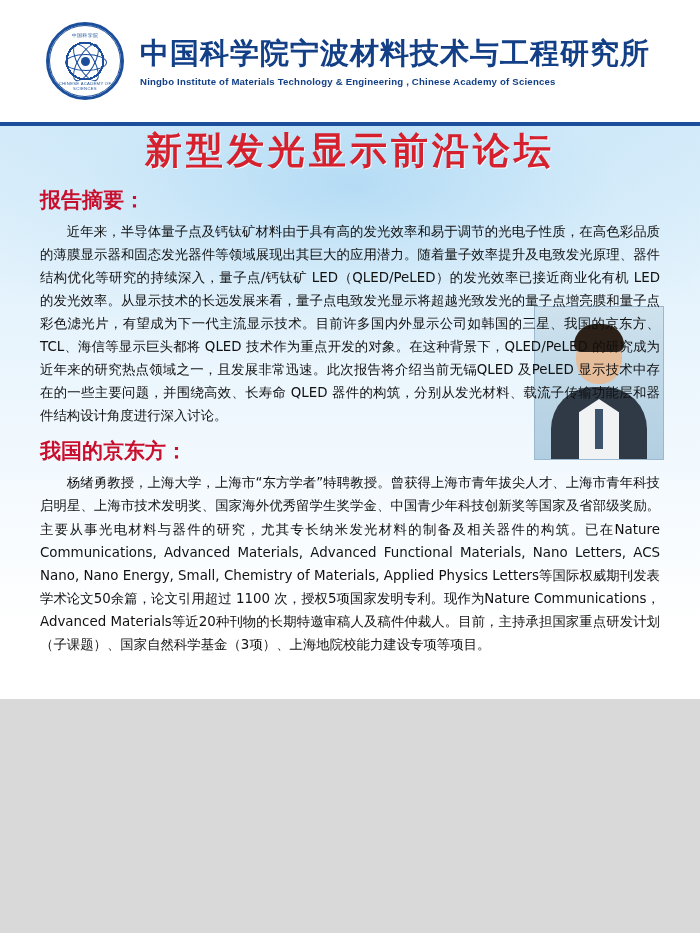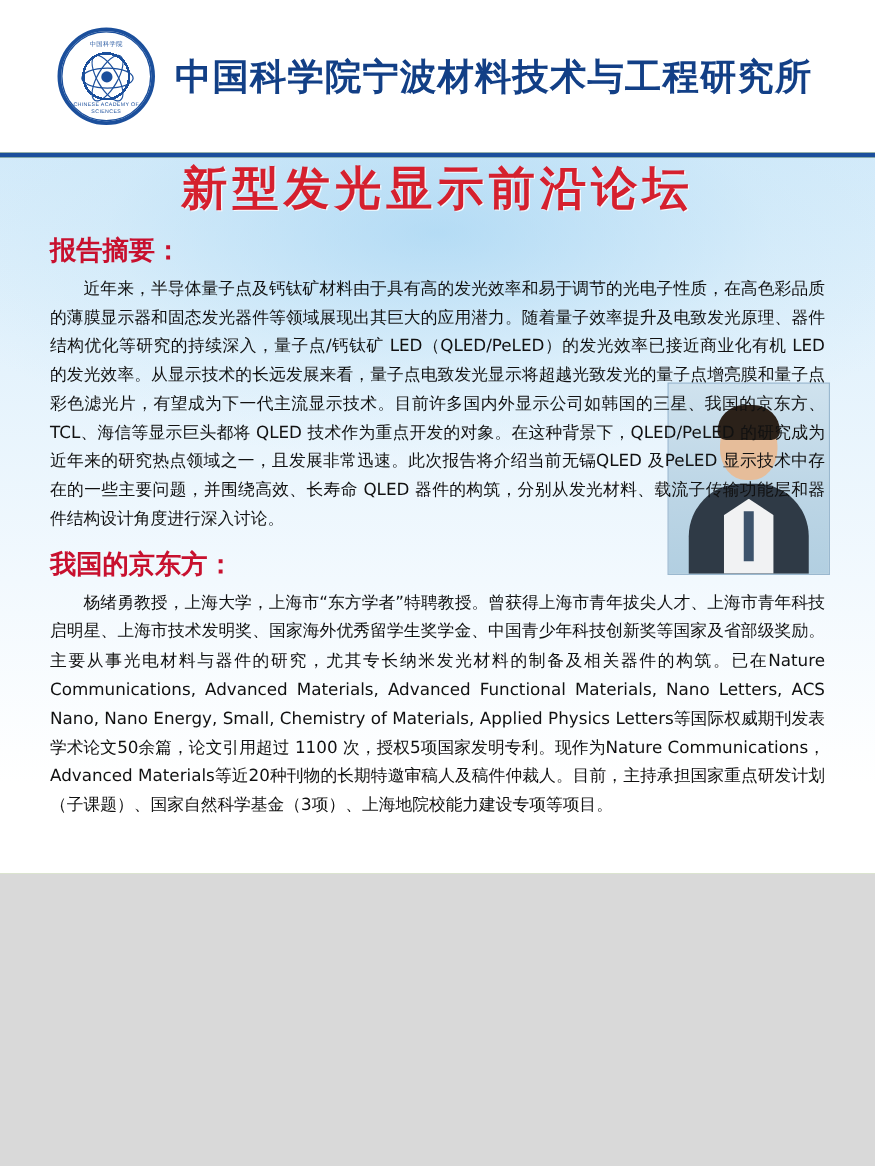--- a/index.html
+++ b/index.html
@@ -5,21 +5,21 @@
   html,body{margin:0;padding:0;}
   body{
     width:700px;height:933px;
     background:#d9d9d9;
     font-family:"Liberation Sans","DejaVu Sans",sans-serif;
     overflow:hidden;
   }
   .poster{
     position:relative;
     width:700px;height:699px;
-    background:#4d7c0f;
+    background:#6d28d9;
     overflow:hidden;
   }
   
   .header{
     position:relative;
     height:122px;
     background:#ffffff;
     display:flex;align-items:center;
     padding-left:46px;
     box-sizing:border-box;
@@ -221,20 +221,21 @@
       <div class="atom">
         <i></i>
           <i></i>
           <i></i>
           <b></b>
       </div>
       <div class="cas-bot">CHINESE ACADEMY OF SCIENCES</div>
     </div>
     <div class="inst">
       <div class="cn">中国科学院宁波材料技术与工程研究所</div>
+      <div class="en">Ningbo Institute of Materials Technology &amp; Engineering , Chinese Academy of Sciences</div>
     </div>
   </div>
   <div class="header-rule"></div>
 
   <div class="body">
 
     <div class="title">新型发光显示前沿论坛</div>
 
 
     <div class="photo">

